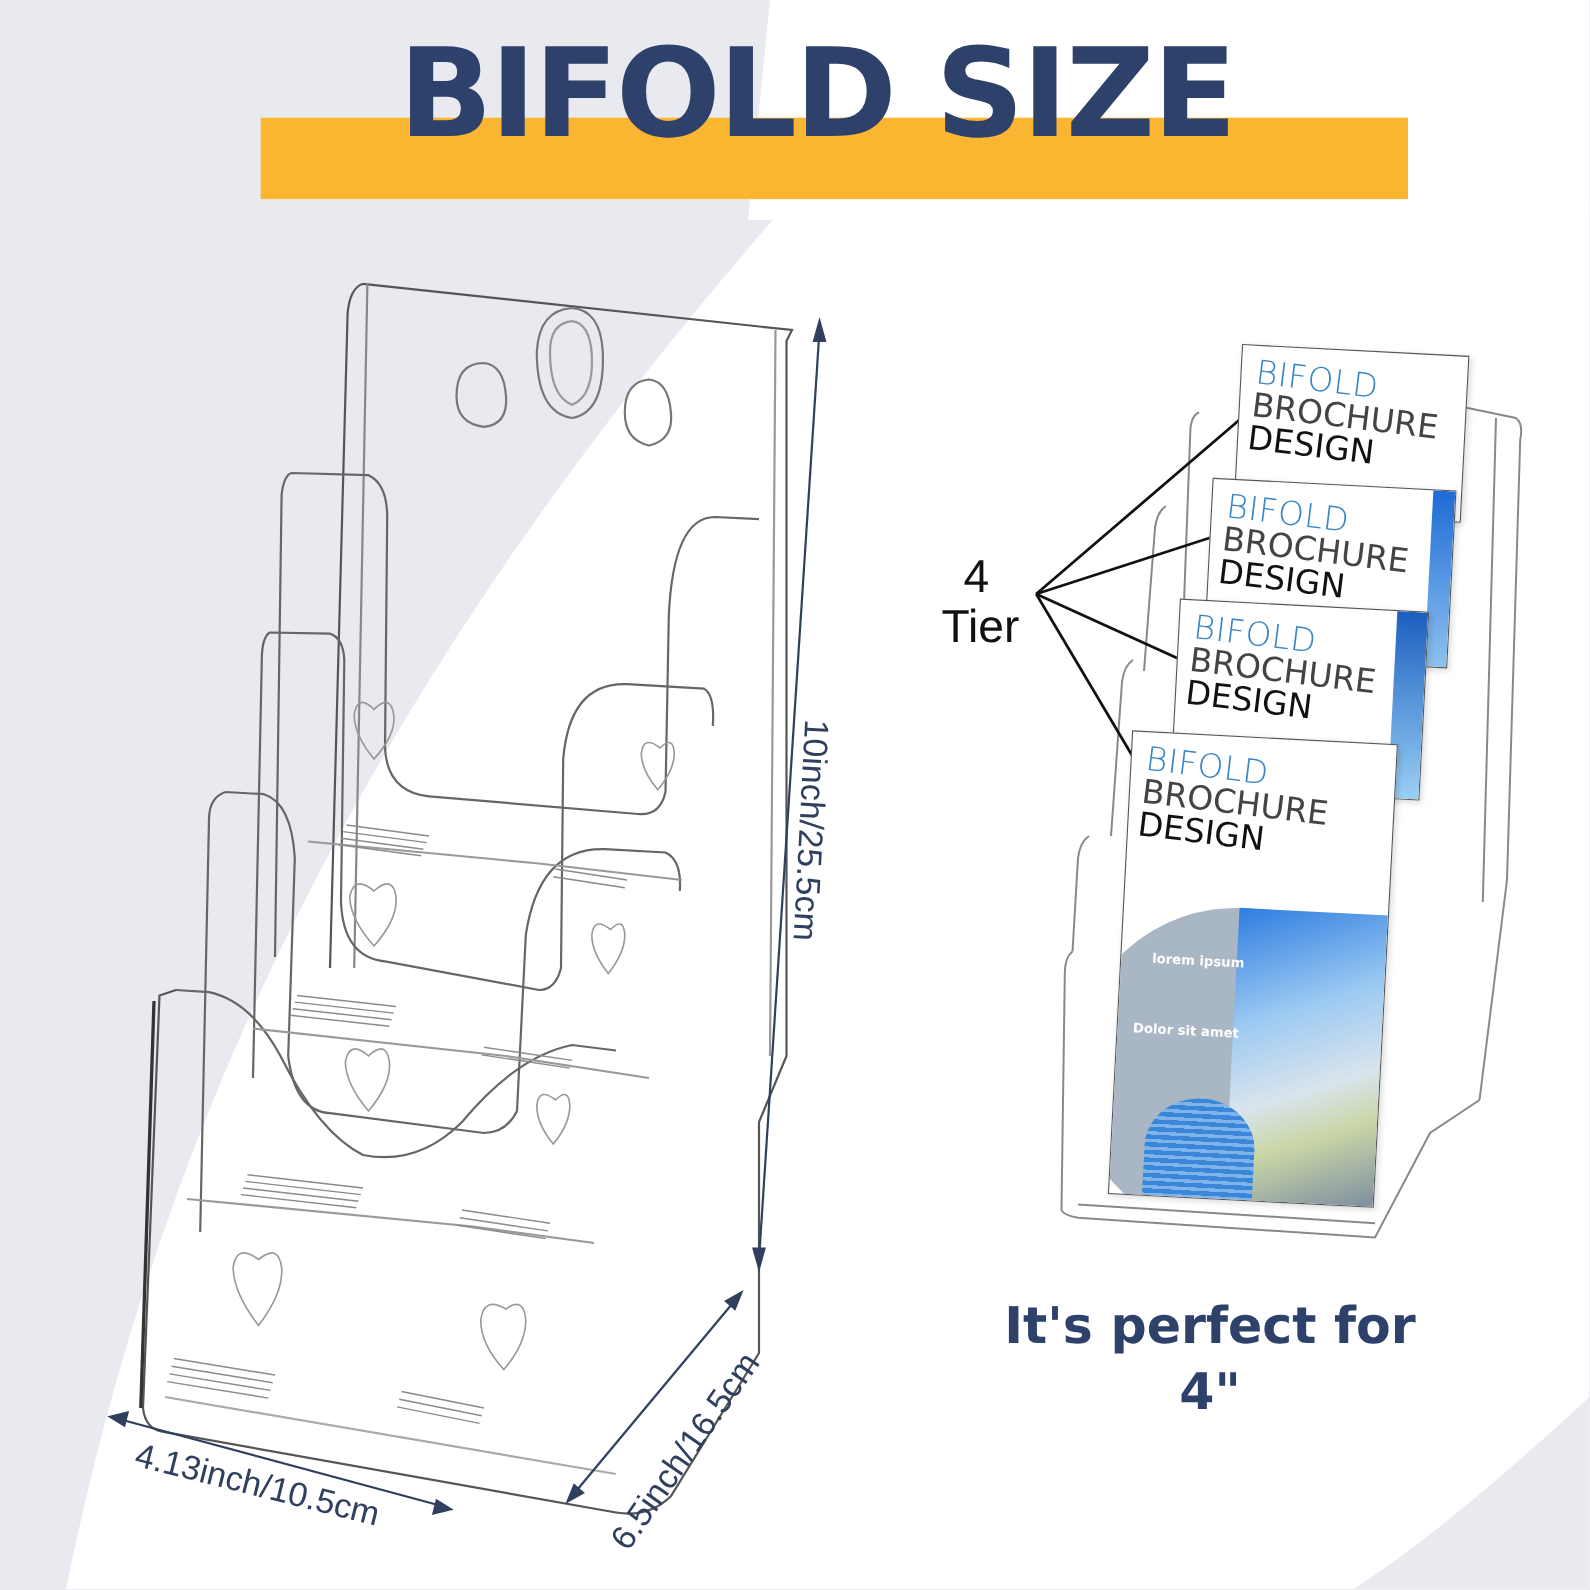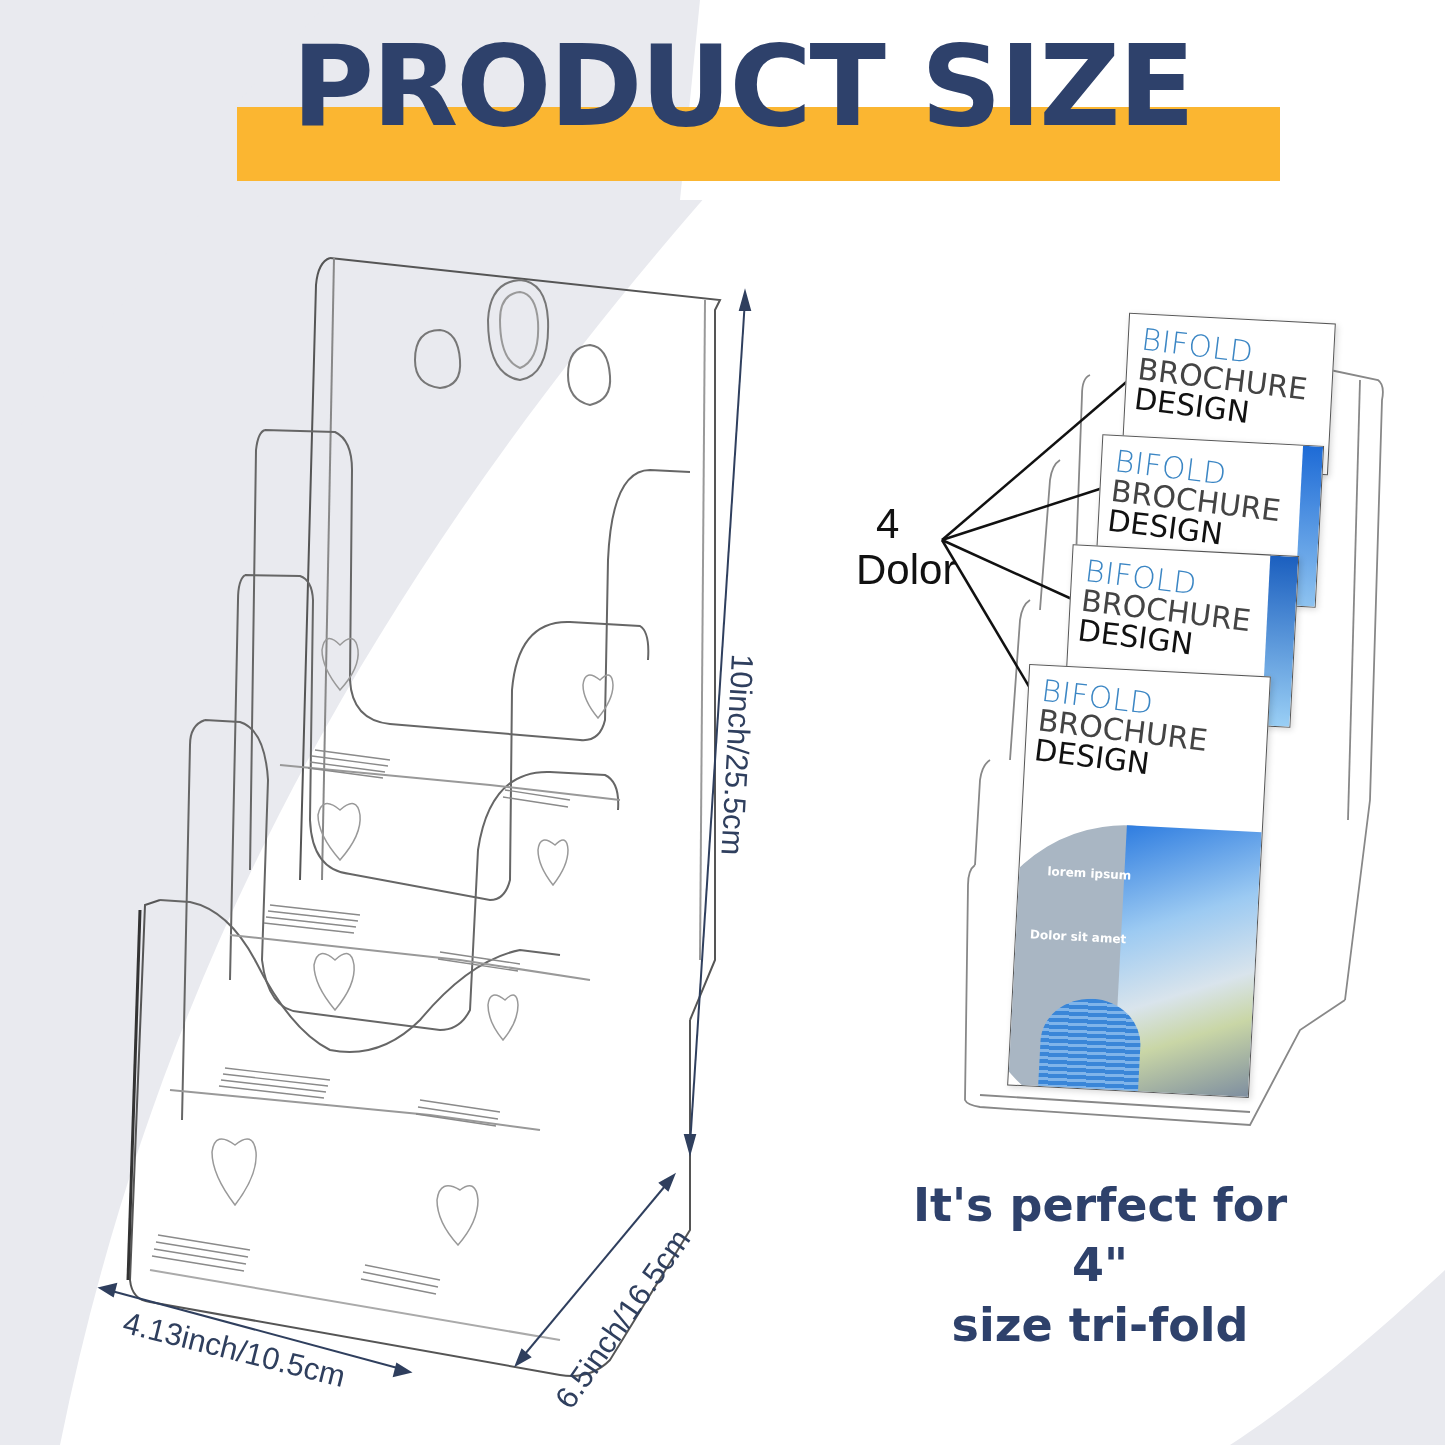--- a/index.html
+++ b/index.html
@@ -104,21 +104,21 @@
 
   <g stroke="#111" stroke-width="2.5" fill="none">
     <line x1="942" y1="540" x2="1138" y2="372"></line>
     <line x1="942" y1="540" x2="1112" y2="485"></line>
     <line x1="942" y1="540" x2="1085" y2="605"></line>
     <line x1="942" y1="540" x2="1040" y2="705"></line>
   </g>
 </svg>
 
 <div class="title-bar"></div>
-<div class="title-text">PRODUCT SIZE</div>
+<div class="title-text">BIFOLD SIZE</div>
 
 <div class="dim-label" style="left:760px; top:655px; transform:rotate(93deg);">10inch/25.5cm</div>
 <div class="dim-label" style="left:128px; top:1305px; transform:rotate(14deg);">4.13inch/10.5cm</div>
 <div class="dim-label" style="left:548px; top:1395px; transform:rotate(-55deg);">6.5inch/16.5cm</div>
 
 <div class="brochure" style="left:1125px; top:318px; width:205px; height:150px; transform:rotate(3deg);">
   <div class="txt">
     <span class="b1">BIFOLD</span>
     <span class="b2">BROCHURE</span>
     <span class="b3">DESIGN</span>
@@ -147,18 +147,17 @@
     <span class="b3">DESIGN</span>
   </div>
   <div style="position:absolute; left:-40px; top:155px; width:300px; height:300px; border-radius:50%; background:#a9b6c3;"></div>
   <div style="position:absolute; left:105px; top:155px; width:135px; height:265px; background:linear-gradient(160deg,#2f7de0 0%,#9ccaf2 35%,#d9e4ec 60%,#c9d6a6 75%,#7e8ea0 100%);"></div>
   <div style="position:absolute; left:30px; top:330px; width:100px; height:90px; border-radius:50% 50% 0 0; background:repeating-linear-gradient(180deg,#3a86d8 0 4px,#7fb4ea 4px 7px);"></div>
   <div class="lorem" style="left:28px; top:198px;">lorem ipsum</div>
   <div class="lorem" style="left:14px; top:262px;">Dolor sit amet</div>
 </div>
 
 <div class="tier-num">4</div>
-<div class="tier-word">Dolor</div>
+<div class="tier-word">Tier</div>
 
 <div class="caption">
   <span>It's perfect for 4"</span>
-  <span>size tri-fold</span>
 </div>
 
 </body></html>

